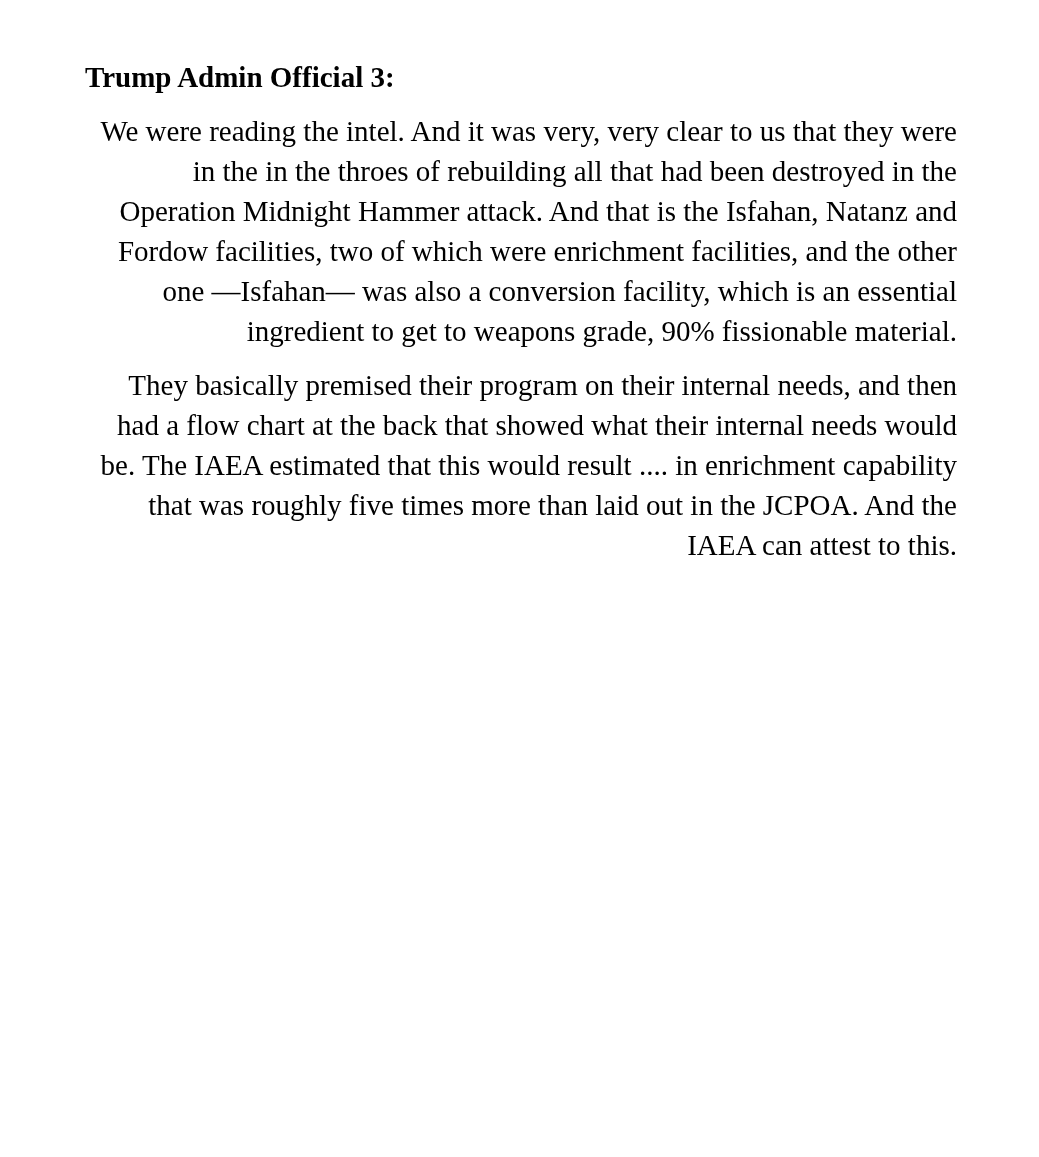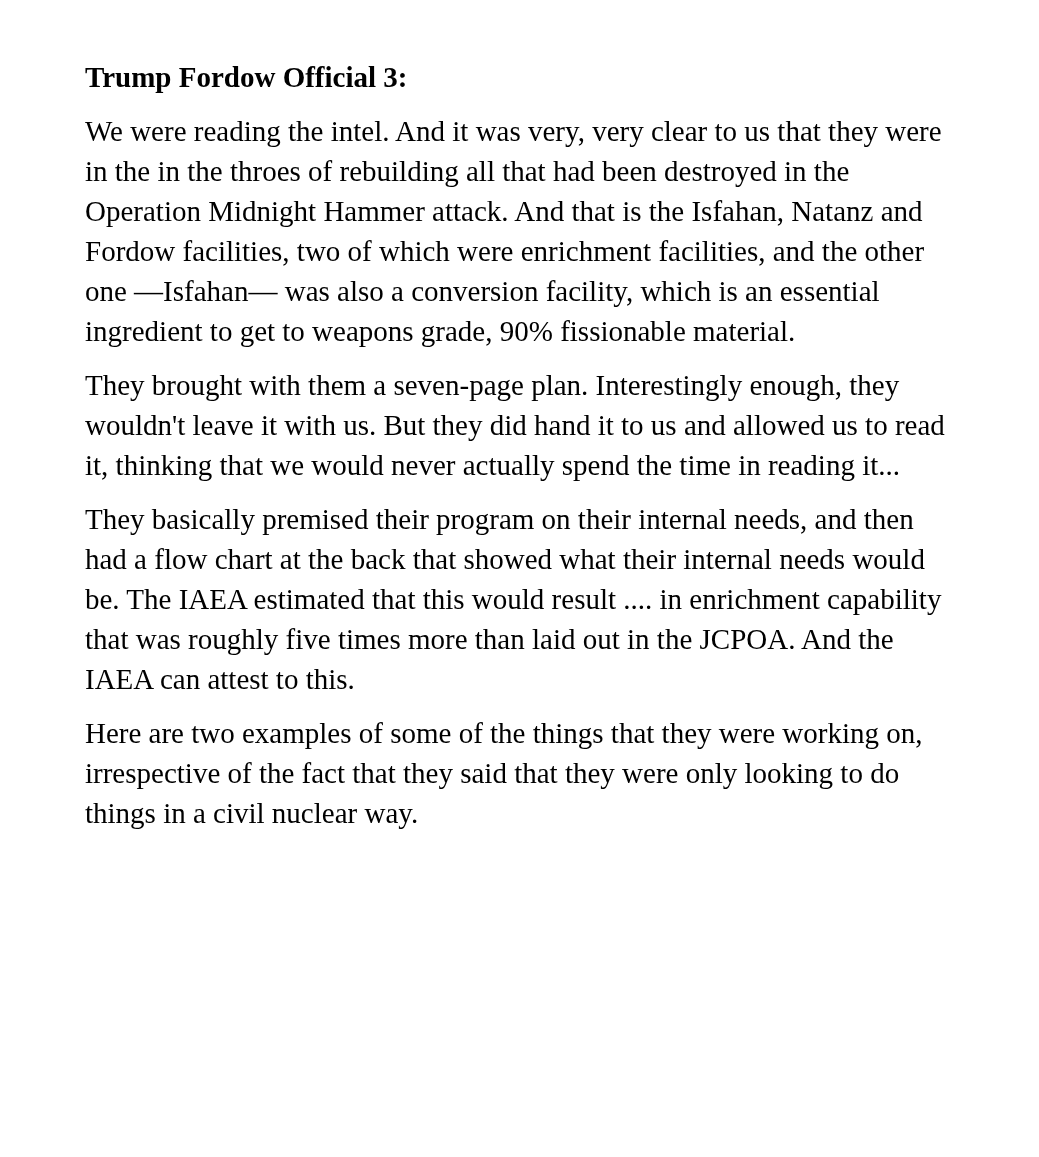--- a/index.html
+++ b/index.html
@@ -21,28 +21,26 @@
   .doc-heading {
     font-size: 29px;
     line-height: 40px;
     font-weight: bold;
     margin: 0 0 14px 0;
   }
   .para {
     font-size: 29px;
     line-height: 40px;
     margin: 0 0 14px 0;
-    text-align: left;
+    text-align: right;
     word-spacing: normal;
   }
 </style>
 </head>
 <body>
 
 <div class="page">
-  <h2 class="doc-heading">Trump Fordow Official 3:</h2>
+  <h2 class="doc-heading">Trump Admin Official 3:</h2>
   <div>
       <p class="para">We were reading the intel. And it was very, very clear to us that they were in the in the throes of rebuilding all that had been destroyed in the Operation Midnight Hammer attack. And that is the Isfahan, Natanz and Fordow facilities, two of which were enrichment facilities, and the other one —Isfahan— was also a conversion facility, which is an essential ingredient to get to weapons grade, 90% fissionable material.</p>
-      <p class="para">They brought with them a seven-page plan. Interestingly enough, they wouldn't leave it with us. But they did hand it to us and allowed us to read it, thinking that we would never actually spend the time in reading it...</p>
       <p class="para">They basically premised their program on their internal needs, and then had a flow chart at the back that showed what their internal needs would be. The IAEA estimated that this would result .... in enrichment capability that was roughly five times more than laid out in the JCPOA. And the IAEA can attest to this.</p>
-      <p class="para">Here are two examples of some of the things that they were working on, irrespective of the fact that they said that they were only looking to do things in a civil nuclear way.</p>
     </div>
 </div>
 
 </body></html>

